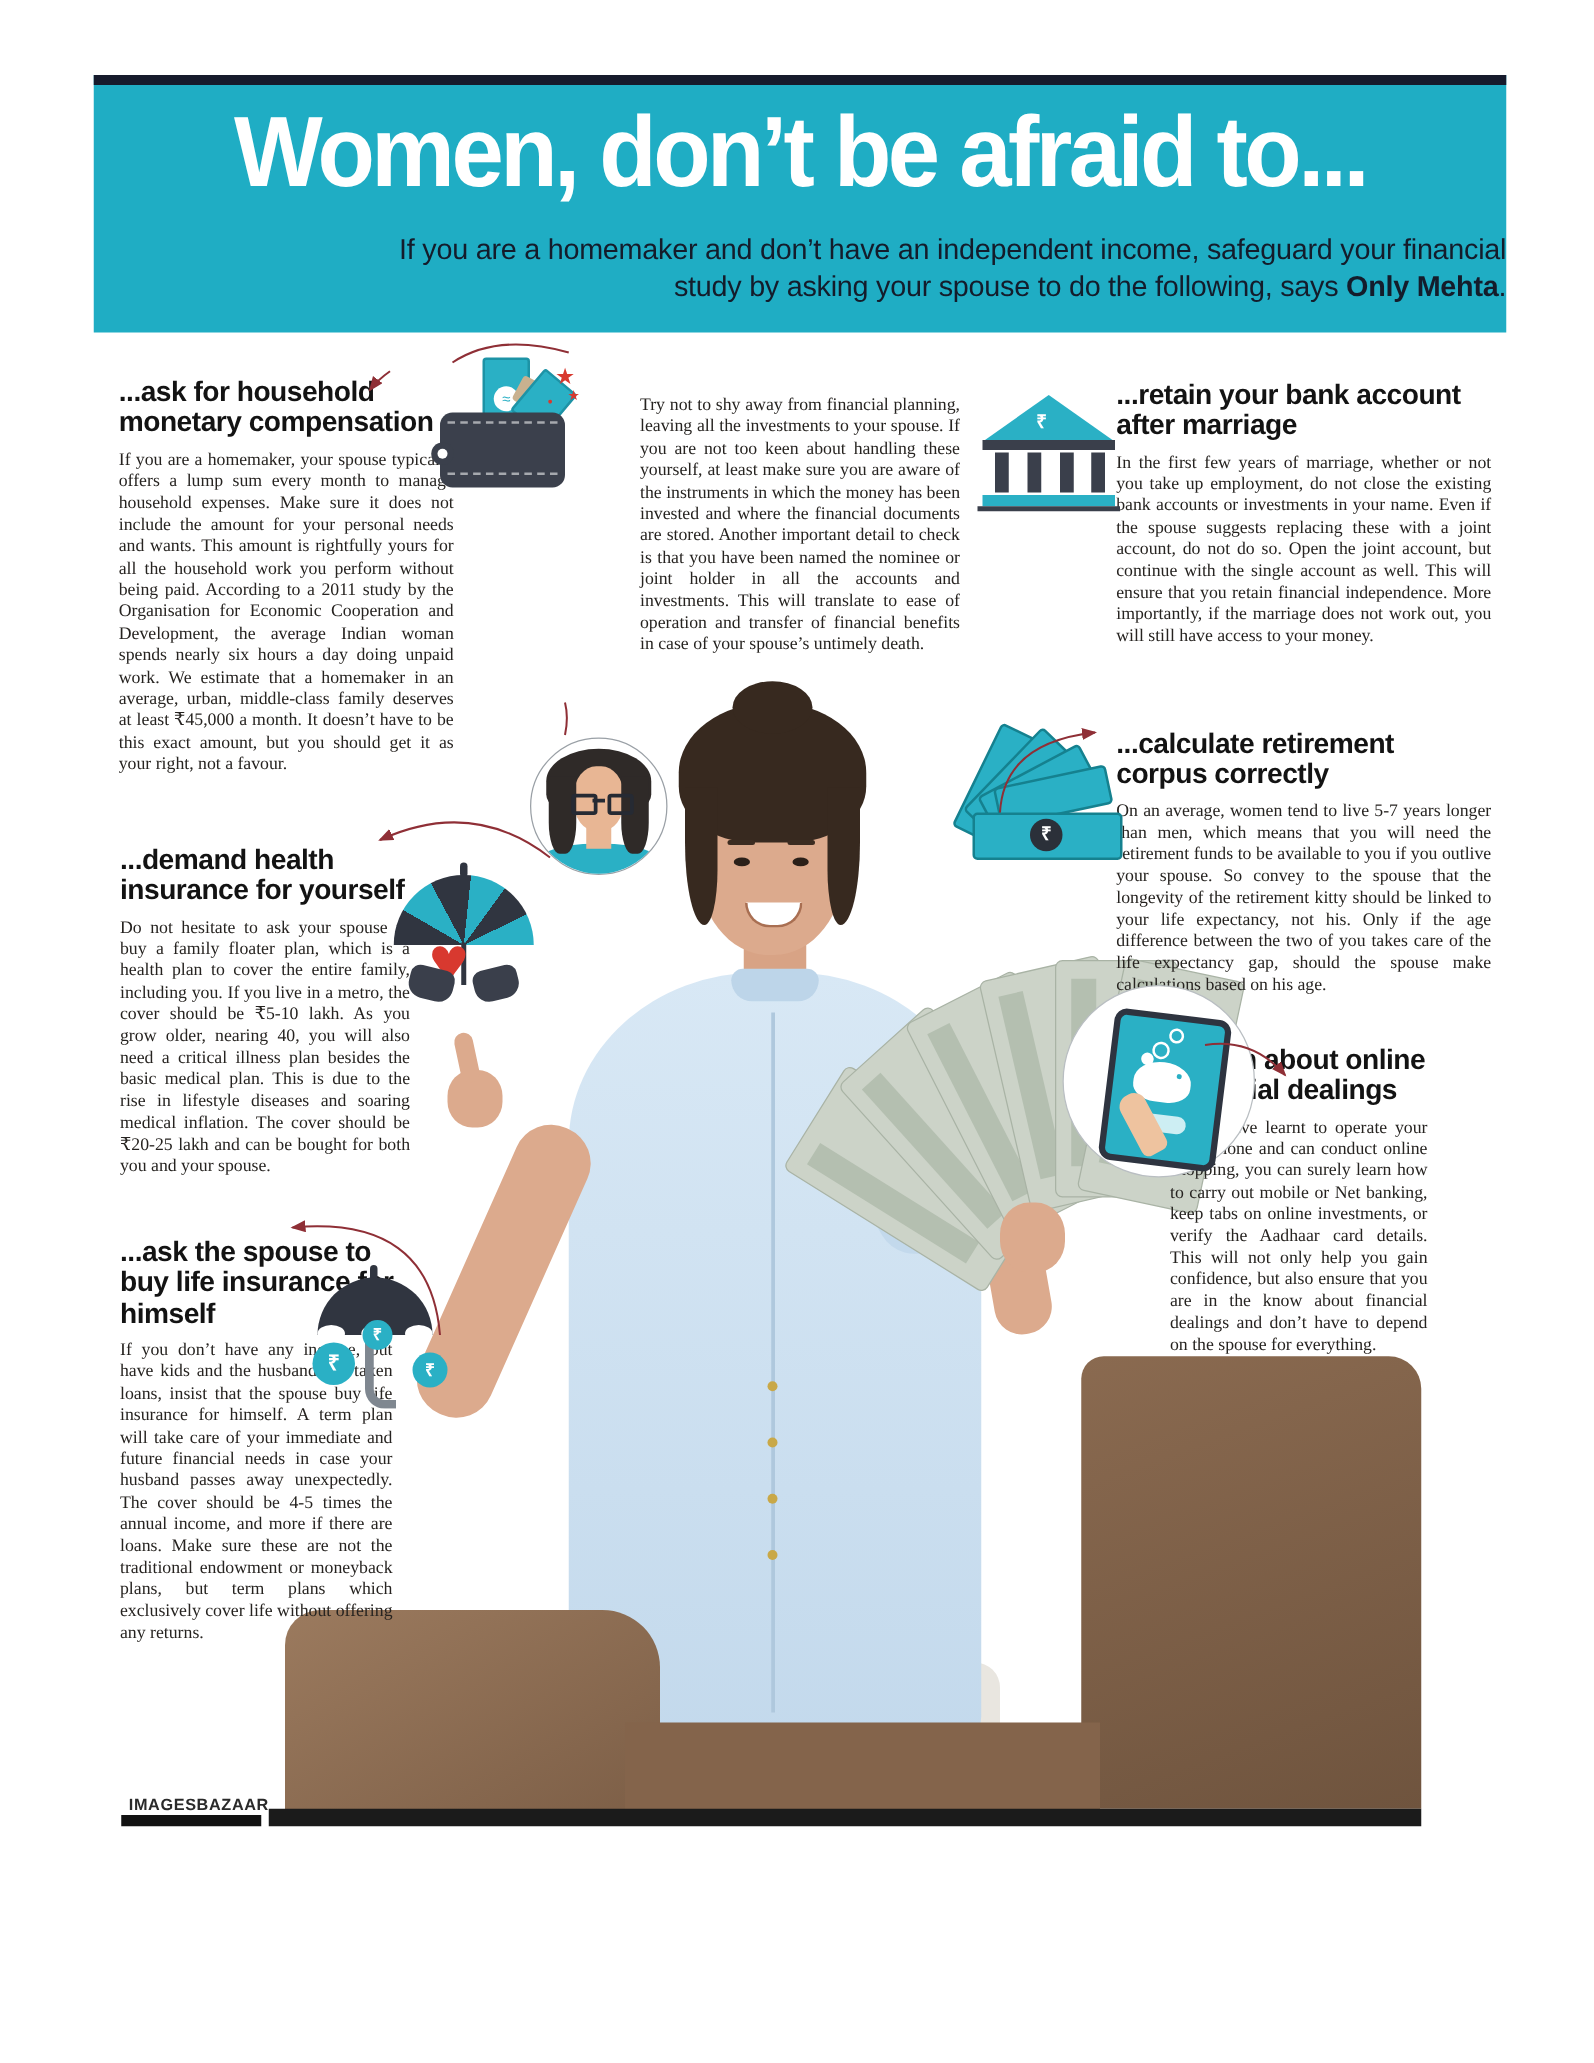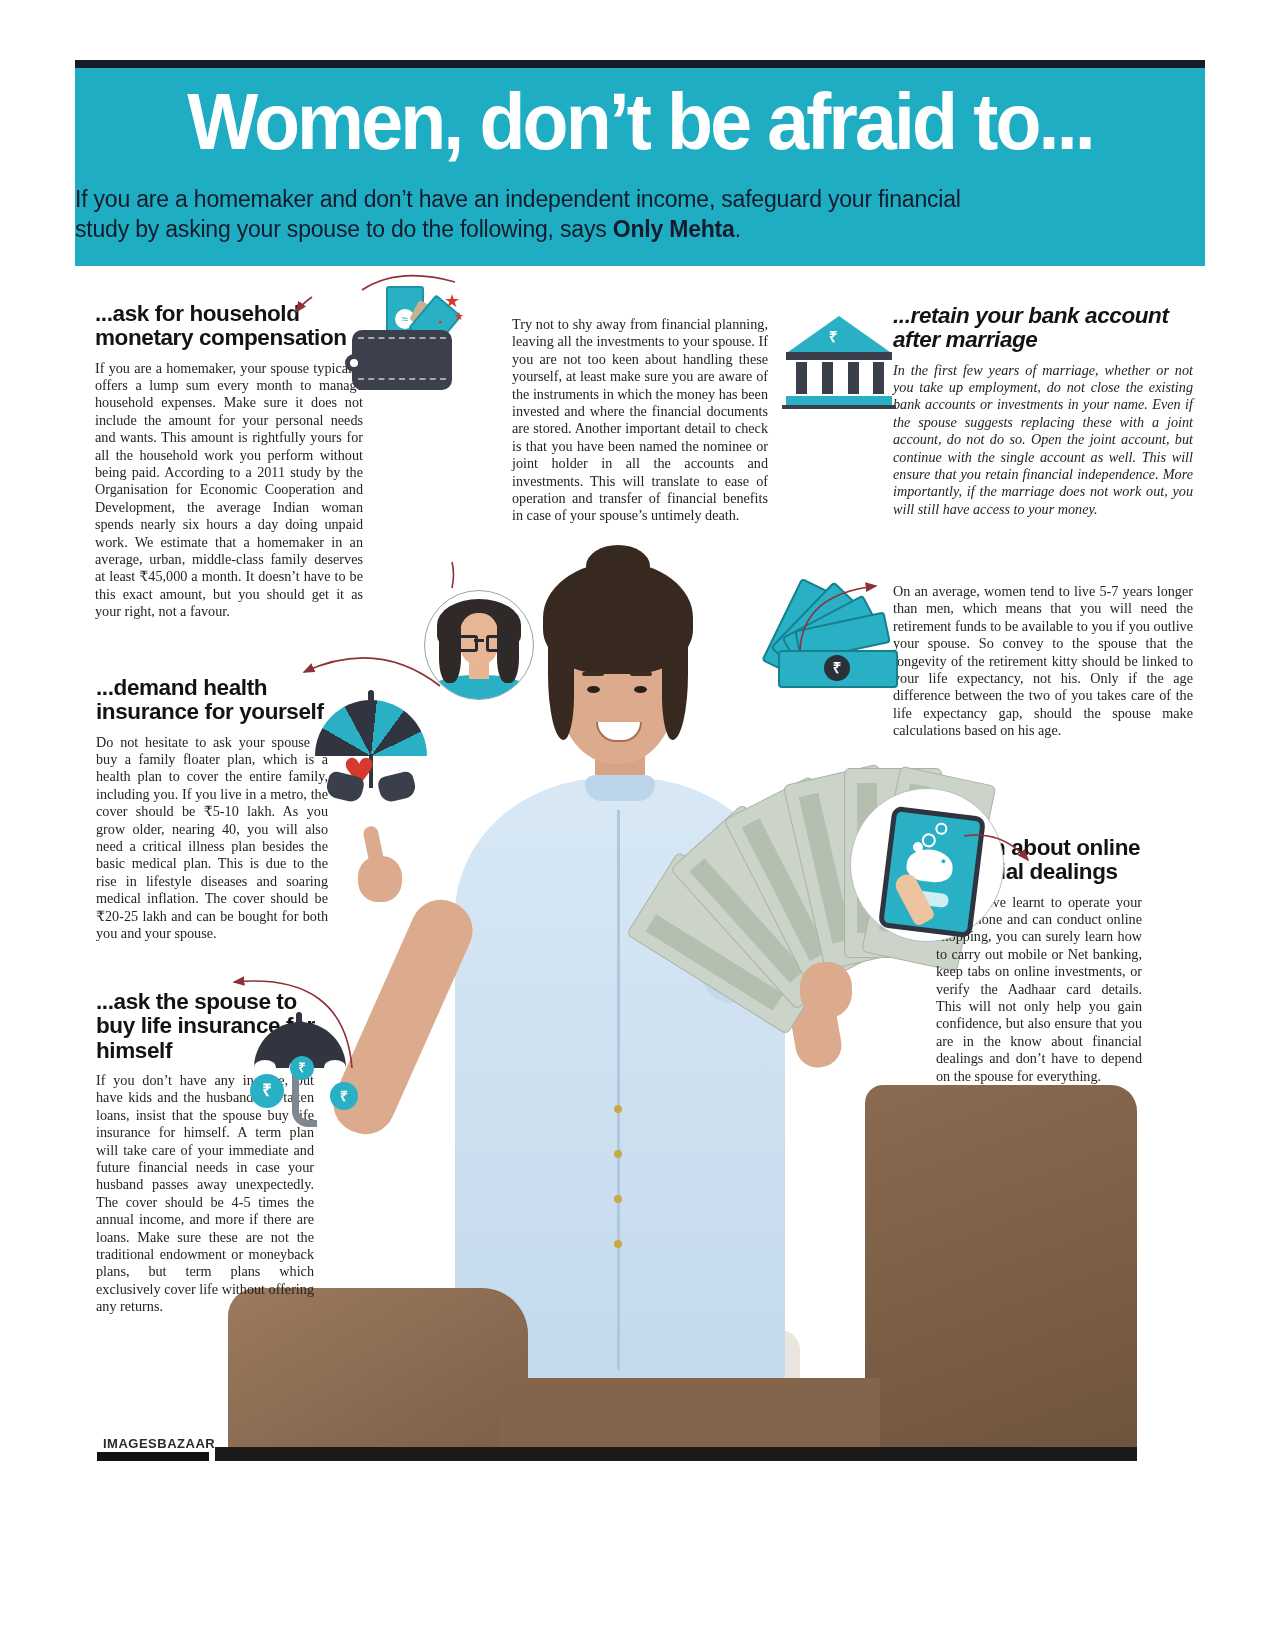--- a/index.html
+++ b/index.html
@@ -4,31 +4,31 @@
 <style>
   html,body{margin:0;padding:0;background:#ffffff;}
   .page{position:relative;width:1275px;height:1650px;background:#fff;overflow:hidden;
         font-family:"Liberation Sans",sans-serif;}
   
   .banner{position:absolute;left:75px;top:60px;width:1130px;height:206px;background:#1fadc4;z-index:5;}
   .banner-topbar{position:absolute;left:0;top:0;width:100%;height:8px;background:#161b2c;}
   .headline{position:absolute;left:0;top:22px;width:100%;text-align:center;color:#fff;
             font-weight:bold;font-size:80px;letter-spacing:-3px;line-height:1;
             transform:scaleX(.94);transform-origin:center;white-space:nowrap;margin:0;}
-  .subtitle{position:absolute;left:0;top:124px;width:100%;text-align:left;color:#141c2b;
+  .subtitle{position:absolute;left:0;top:124px;width:100%;text-align:right;color:#141c2b;
             font-size:23px;line-height:1.32;margin:0;letter-spacing:-.2px;}
   
   .sec{position:absolute;z-index:10;}
   .sec h2{margin:0 0 9px;font-weight:bold;font-size:22.5px;line-height:1.08;color:#131313;
           letter-spacing:-.4px;font-family:"Liberation Sans",sans-serif;}
   .sec p{margin:0;font-family:"Liberation Serif","DejaVu Serif",serif;font-size:14.2px;
          line-height:17.4px;color:#262320;text-align:justify;}
   #sec-compensation{left:95px;top:302px;width:268px;}
   #sec-nominee{left:512px;top:316px;width:256px;}
-  #sec-bank{left:893px;top:304px;width:300px;font-style:italic;}
+  #sec-bank{left:893px;top:304px;width:300px;}
   #sec-retirement{left:893px;top:583px;width:300px;}
   #sec-retirement h2{width:250px;}
   #sec-health{left:96px;top:676px;width:232px;}
   #sec-life{left:96px;top:990px;width:240px;}
   #sec-life h2{width:222px;}
   #sec-life p{width:218px;}
   #sec-online{left:936px;top:836px;width:206px;}
   
   .credit{position:absolute;left:103px;top:1436px;font-size:13px;font-weight:bold;color:#2a2a2a;
           letter-spacing:.5px;z-index:10;}
@@ -201,20 +201,21 @@
   <section class="sec" id="sec-nominee">
     <p>Try not to shy away from financial planning, leaving all the investments to your spouse. If you are not too keen about handling these yourself, at least make sure you are aware of the instruments in which the money has been invested and where the financial documents are stored. Another important detail to check is that you have been named the nominee or joint holder in all the accounts and investments. This will translate to ease of operation and transfer of financial benefits in case of your spouse’s untimely death.</p>
   </section>
 
   <section class="sec" id="sec-bank">
     <h2>...retain your bank account after marriage</h2>
     <p>In the first few years of marriage, whether or not you take up employment, do not close the existing bank accounts or investments in your name. Even if the spouse suggests replacing these with a joint account, do not do so. Open the joint account, but continue with the single account as well. This will ensure that you retain financial independence. More importantly, if the marriage does not work out, you will still have access to your money.</p>
   </section>
 
   <section class="sec" id="sec-retirement">
+    <h2>...calculate retirement corpus correctly</h2>
     <p>On an average, women tend to live 5-7 years longer than men, which means that you will need the retirement funds to be available to you if you outlive your spouse. So convey to the spouse that the longevity of the retirement kitty should be linked to your life expectancy, not his. Only if the age difference between the two of you takes care of the life expectancy gap, should the spouse make calculations based on his age.</p>
   </section>
 
   <section class="sec" id="sec-health">
     <h2>...demand health insurance for yourself</h2>
     <p>Do not hesitate to ask your spouse to buy a family floater plan, which is a health plan to cover the entire family, including you. If you live in a metro, the cover should be ₹5-10 lakh. As you grow older, nearing 40, you will also need a critical illness plan besides the basic medical plan. This is due to the rise in lifestyle diseases and soaring medical inflation. The cover should be ₹20-25 lakh and can be bought for both you and your spouse.</p>
   </section>
 
   <section class="sec" id="sec-life">
     <h2>...ask the spouse to buy life insurance for himself</h2>

